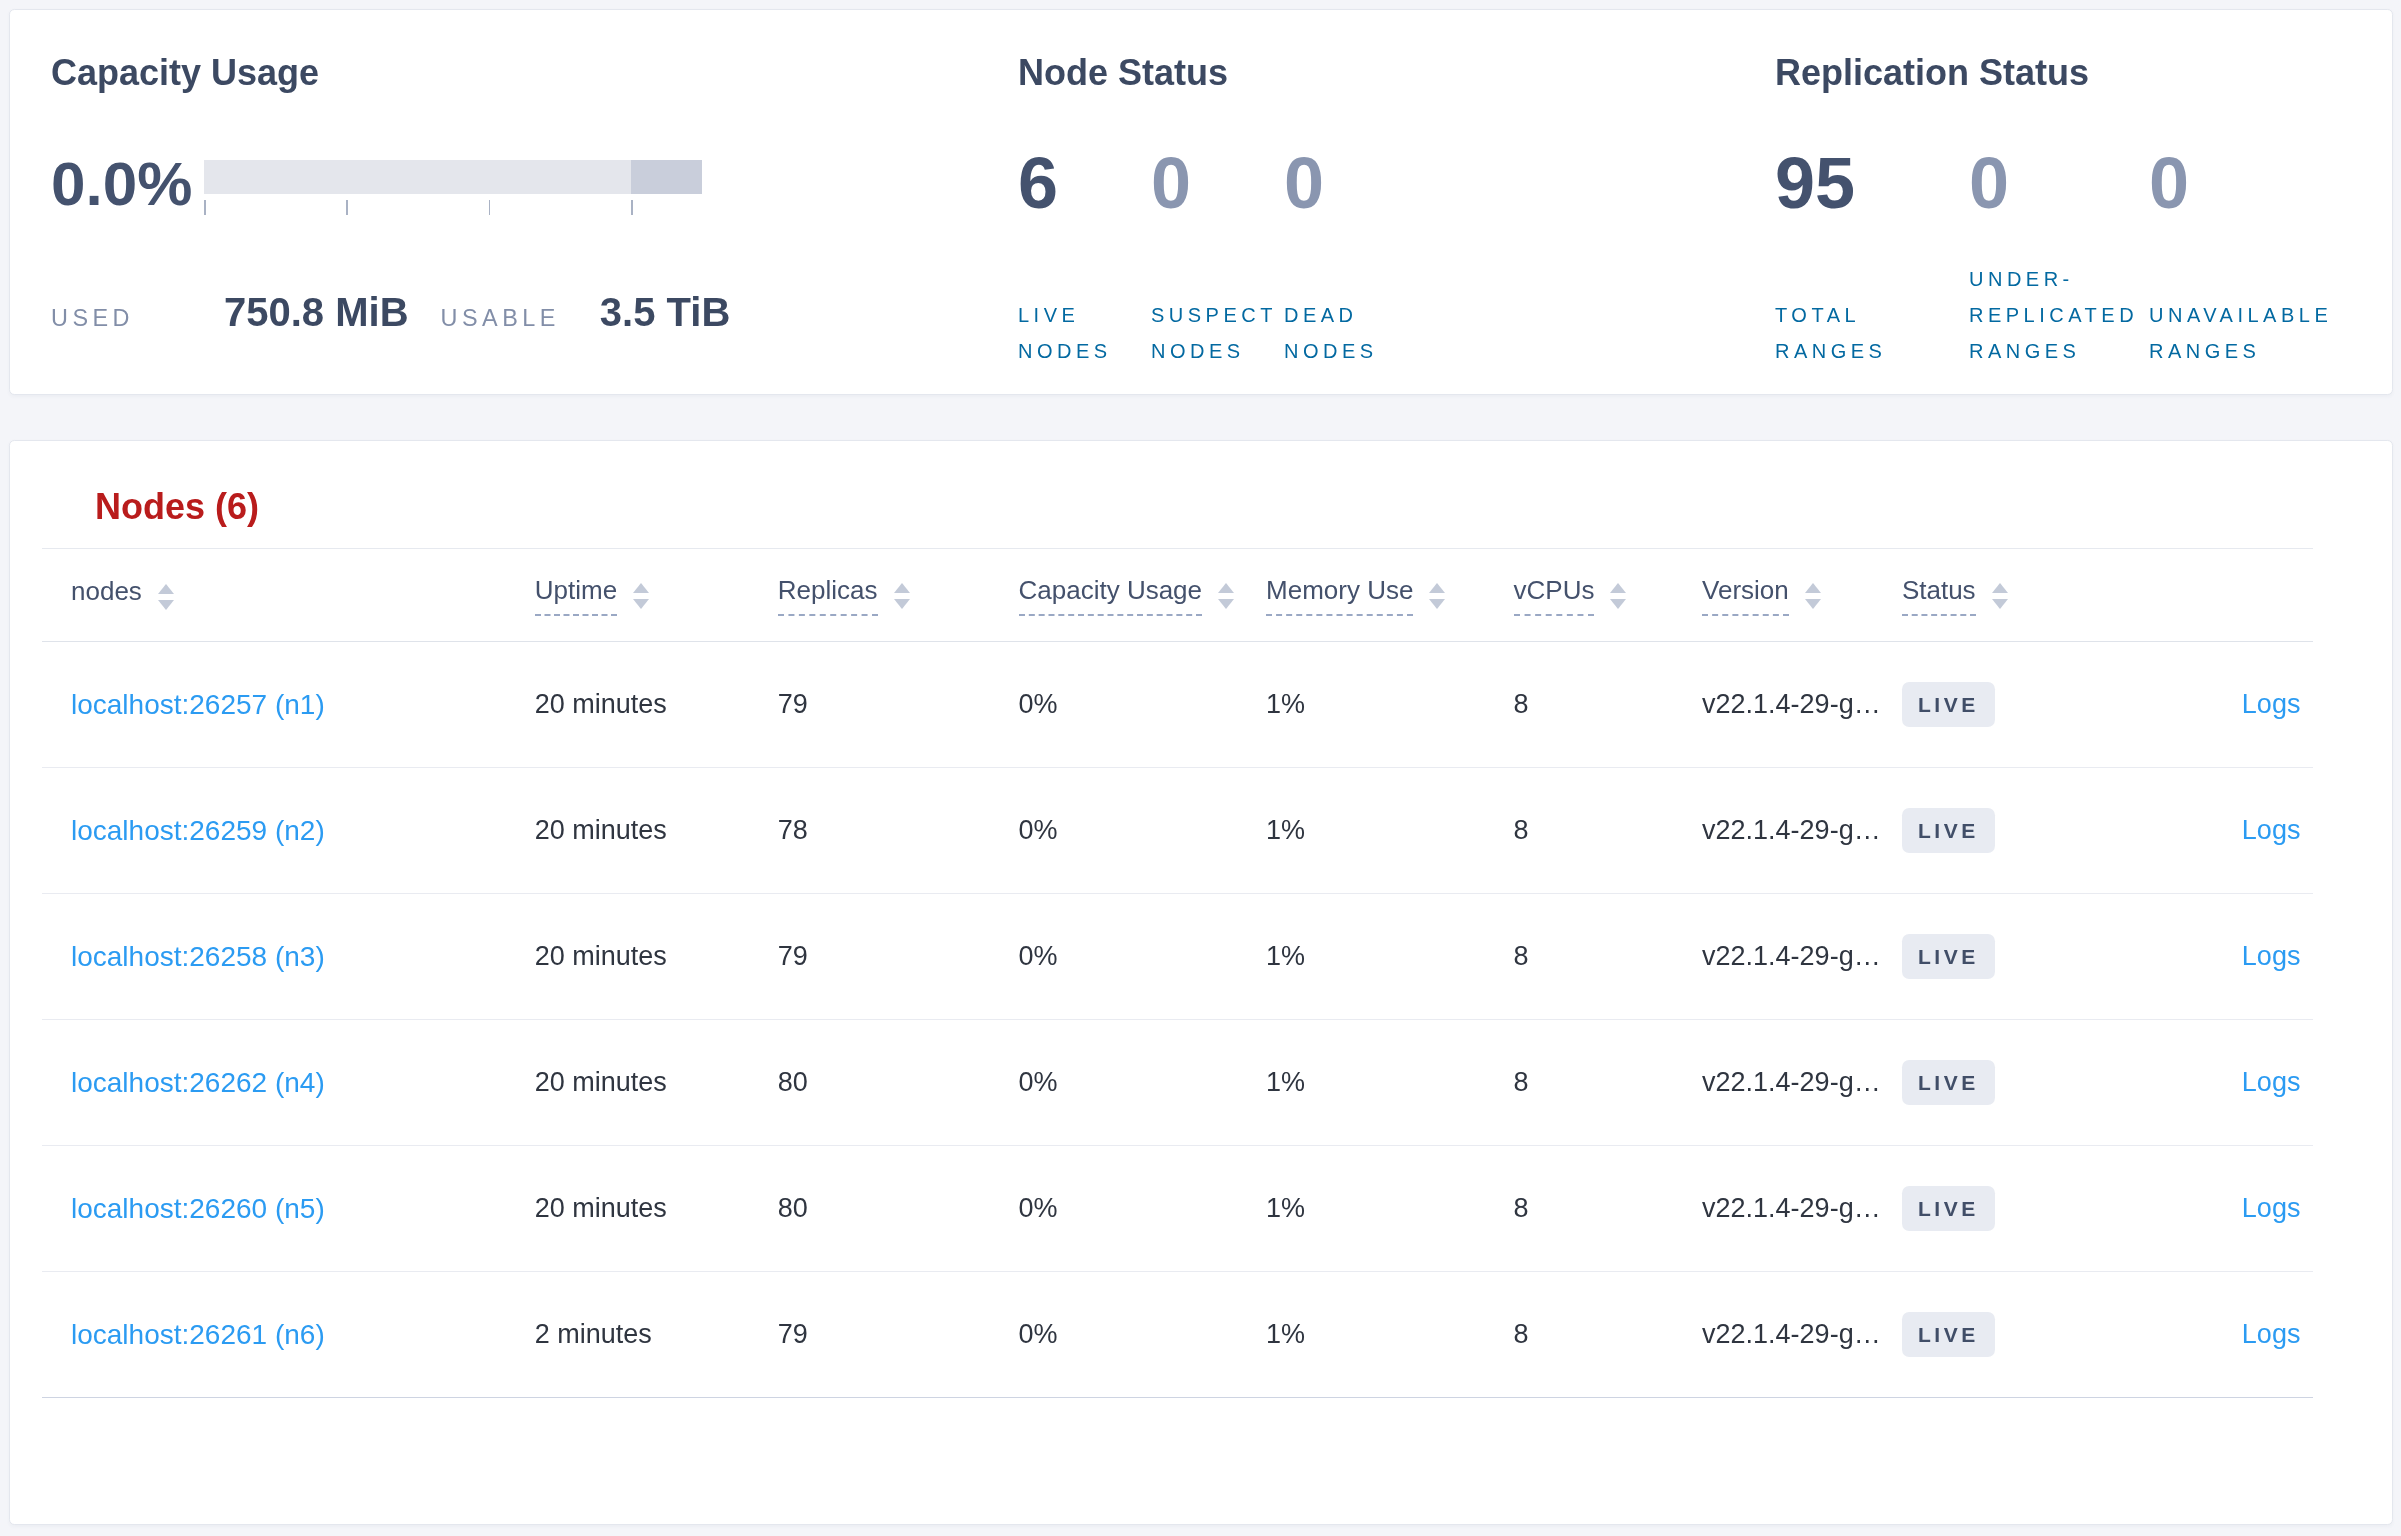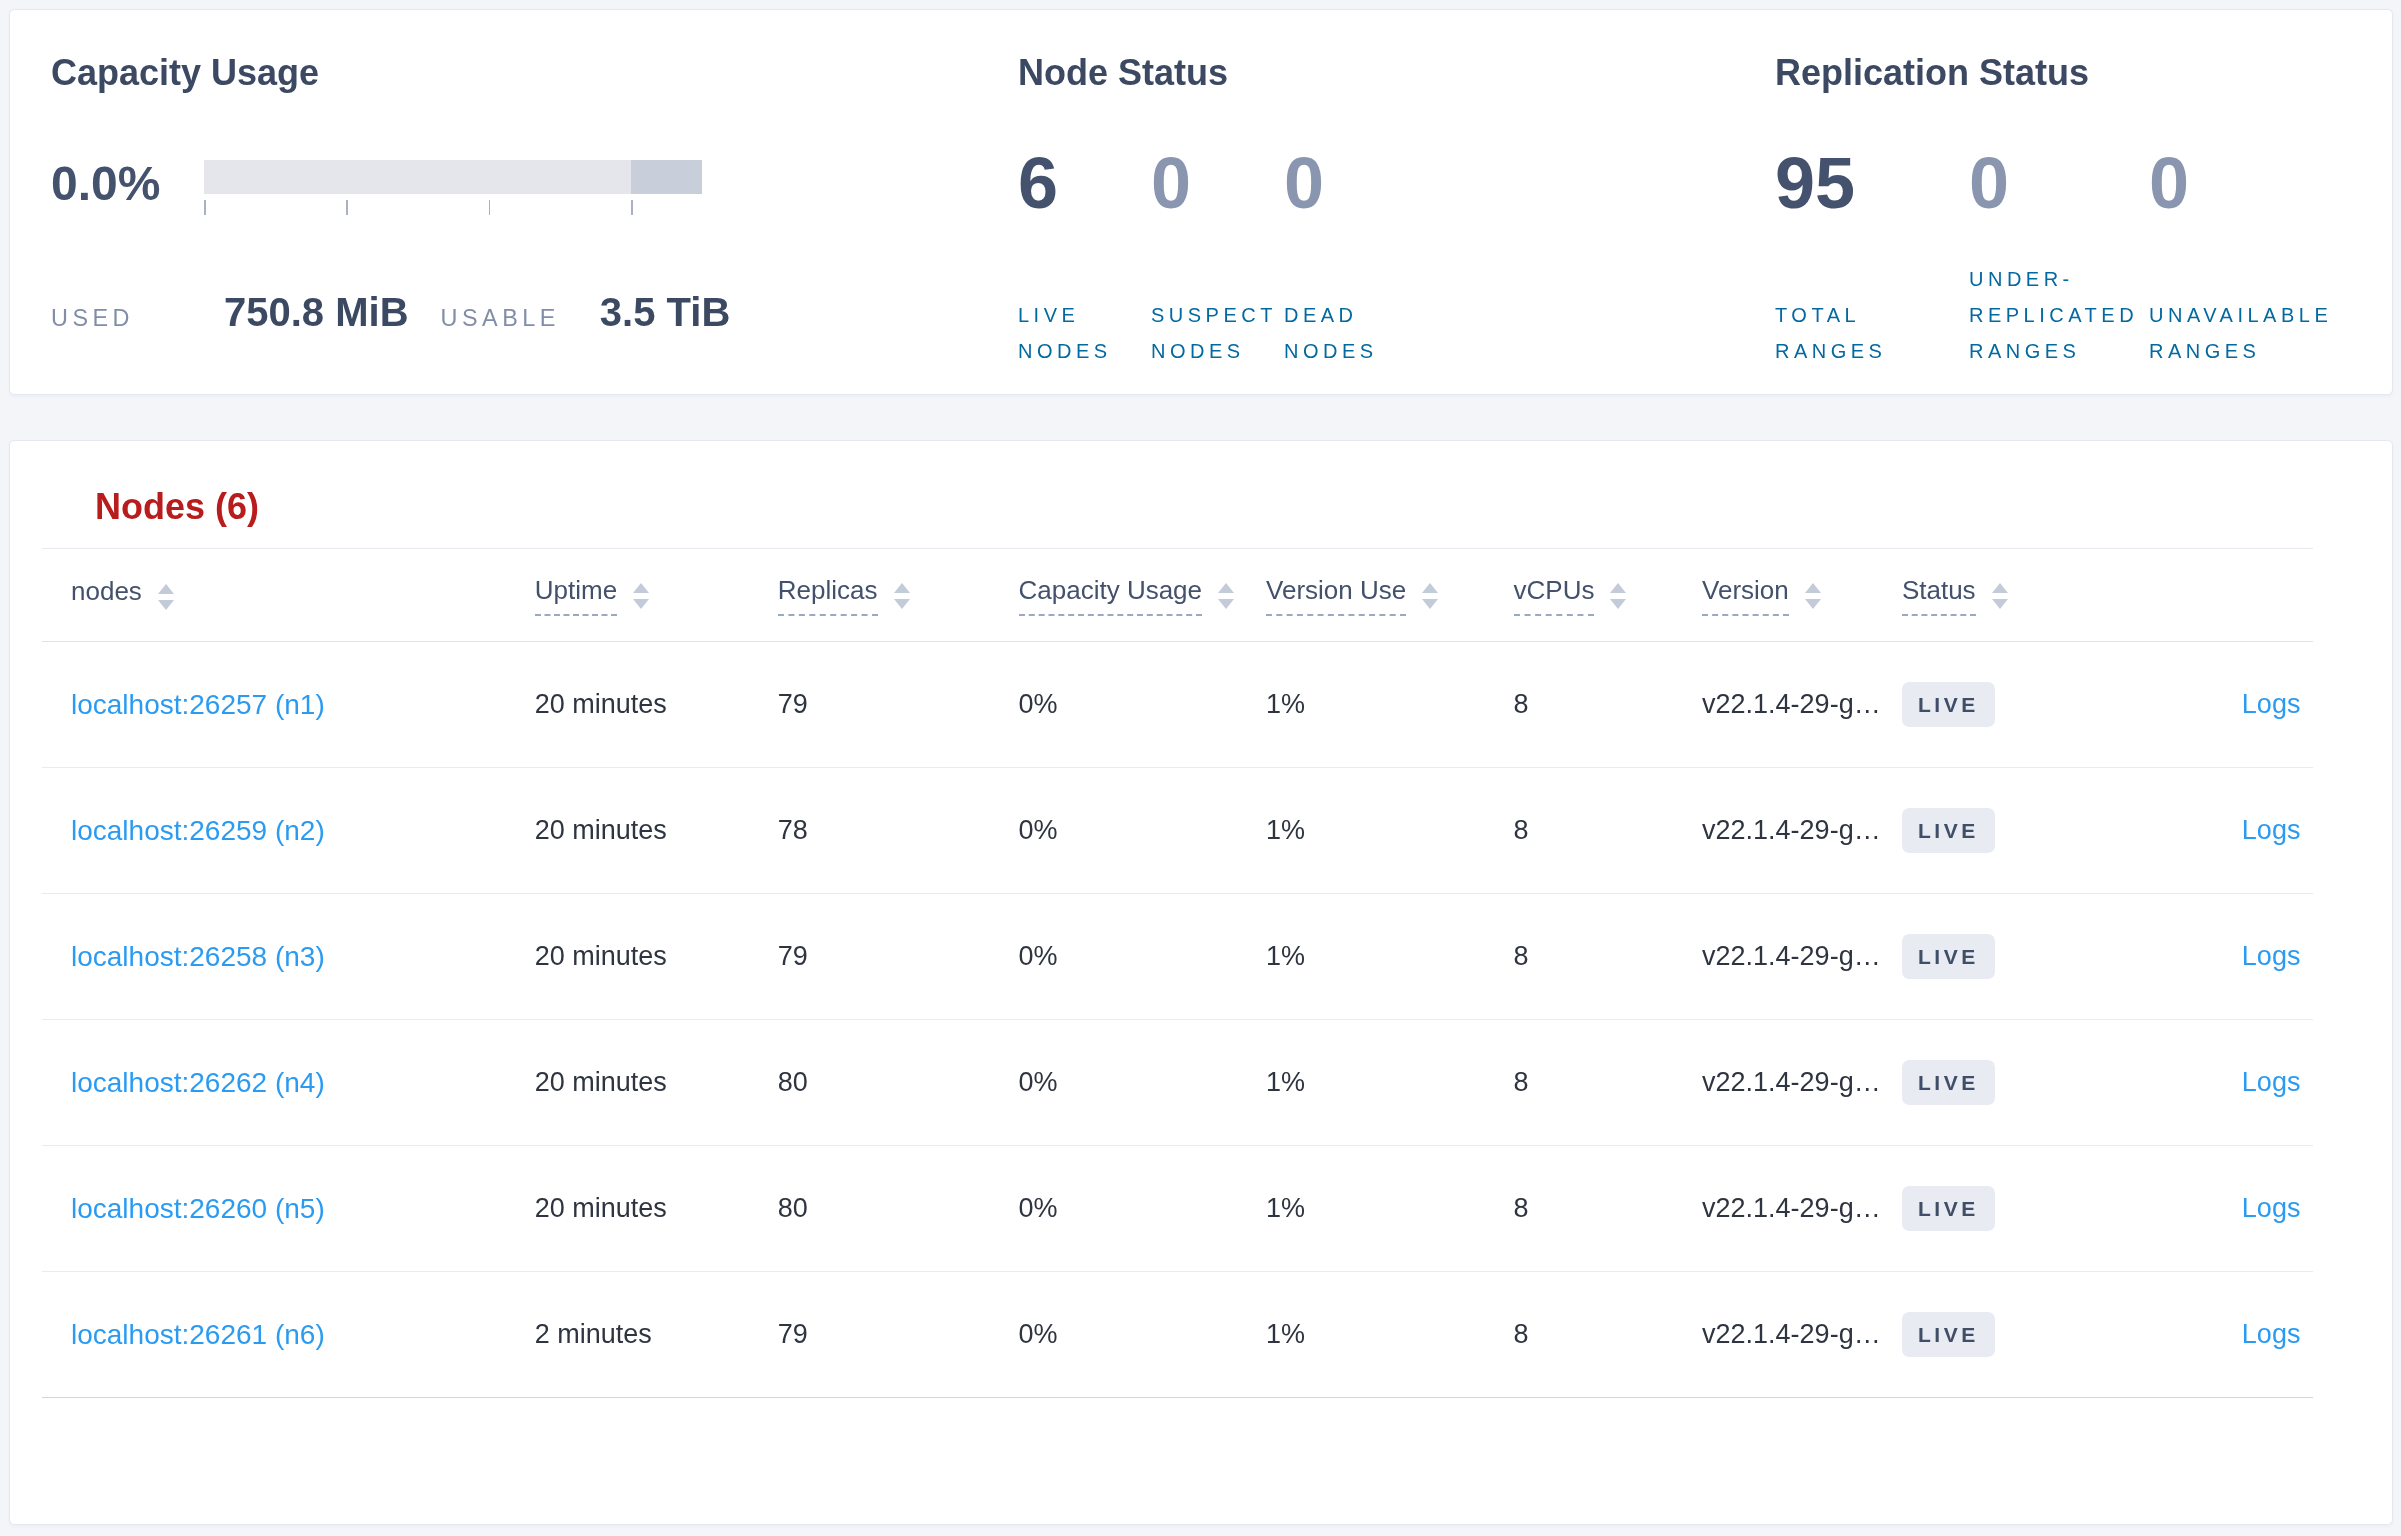--- a/index.html
+++ b/index.html
@@ -23,21 +23,21 @@
 
   
   .summary-panel { top: 9px; height: 386px; display: flex; }
   .sec { padding-top: 40px; }
   .sec-capacity { width: 1008px; padding-left: 41px; }
   .sec-nodes    { width: 757px; }
   .sec-repl     { flex: 1; }
   .sec-title { font-size: 36px; font-weight: 600; color: #3c4962; line-height: 45px; }
 
   .cap-row { display: flex; align-items: flex-start; margin-top: 45px; }
-  .cap-pct { font-size: 48px; font-weight: 700; color: #44526e; line-height: 87px; min-width: 153px; }
+  .cap-pct { font-size: 62px; font-weight: 700; color: #44526e; line-height: 87px; min-width: 153px; }
   .bar-block { margin-top: 20px; }
   .bar { width: 498px; height: 34px; display: flex; }
   .bar-light { width: 85.7%; background: #e4e6ec; }
   .bar-dark  { width: 14.3%; background: #c9cedb; }
   .ticks { position: relative; height: 20px; margin-top: 4.5px; }
   .tick { position: absolute; top: 1.8px; width: 1.8px; height: 14.4px; background: #a9b2c4; }
   .tick-labels { position: relative; height: 32px; margin-top: 1.8px; }
   .tick-label { position: absolute; transform: translateX(-50%); font-size: 24px; color: #69758f; white-space: nowrap; }
 
   .usage-row { display: flex; align-items: baseline; margin-top: 63px; }
@@ -205,21 +205,21 @@
             <i class="down"></i>
           </span>
       </div>
       <div class="th">
         <span class="th-label dashed">Capacity Usage</span><span class="sort-icon">
             <i class="up"></i>
             <i class="down"></i>
           </span>
       </div>
       <div class="th">
-        <span class="th-label dashed">Version Use</span><span class="sort-icon">
+        <span class="th-label dashed">Memory Use</span><span class="sort-icon">
             <i class="up"></i>
             <i class="down"></i>
           </span>
       </div>
       <div class="th">
         <span class="th-label dashed">vCPUs</span><span class="sort-icon">
             <i class="up"></i>
             <i class="down"></i>
           </span>
       </div>

